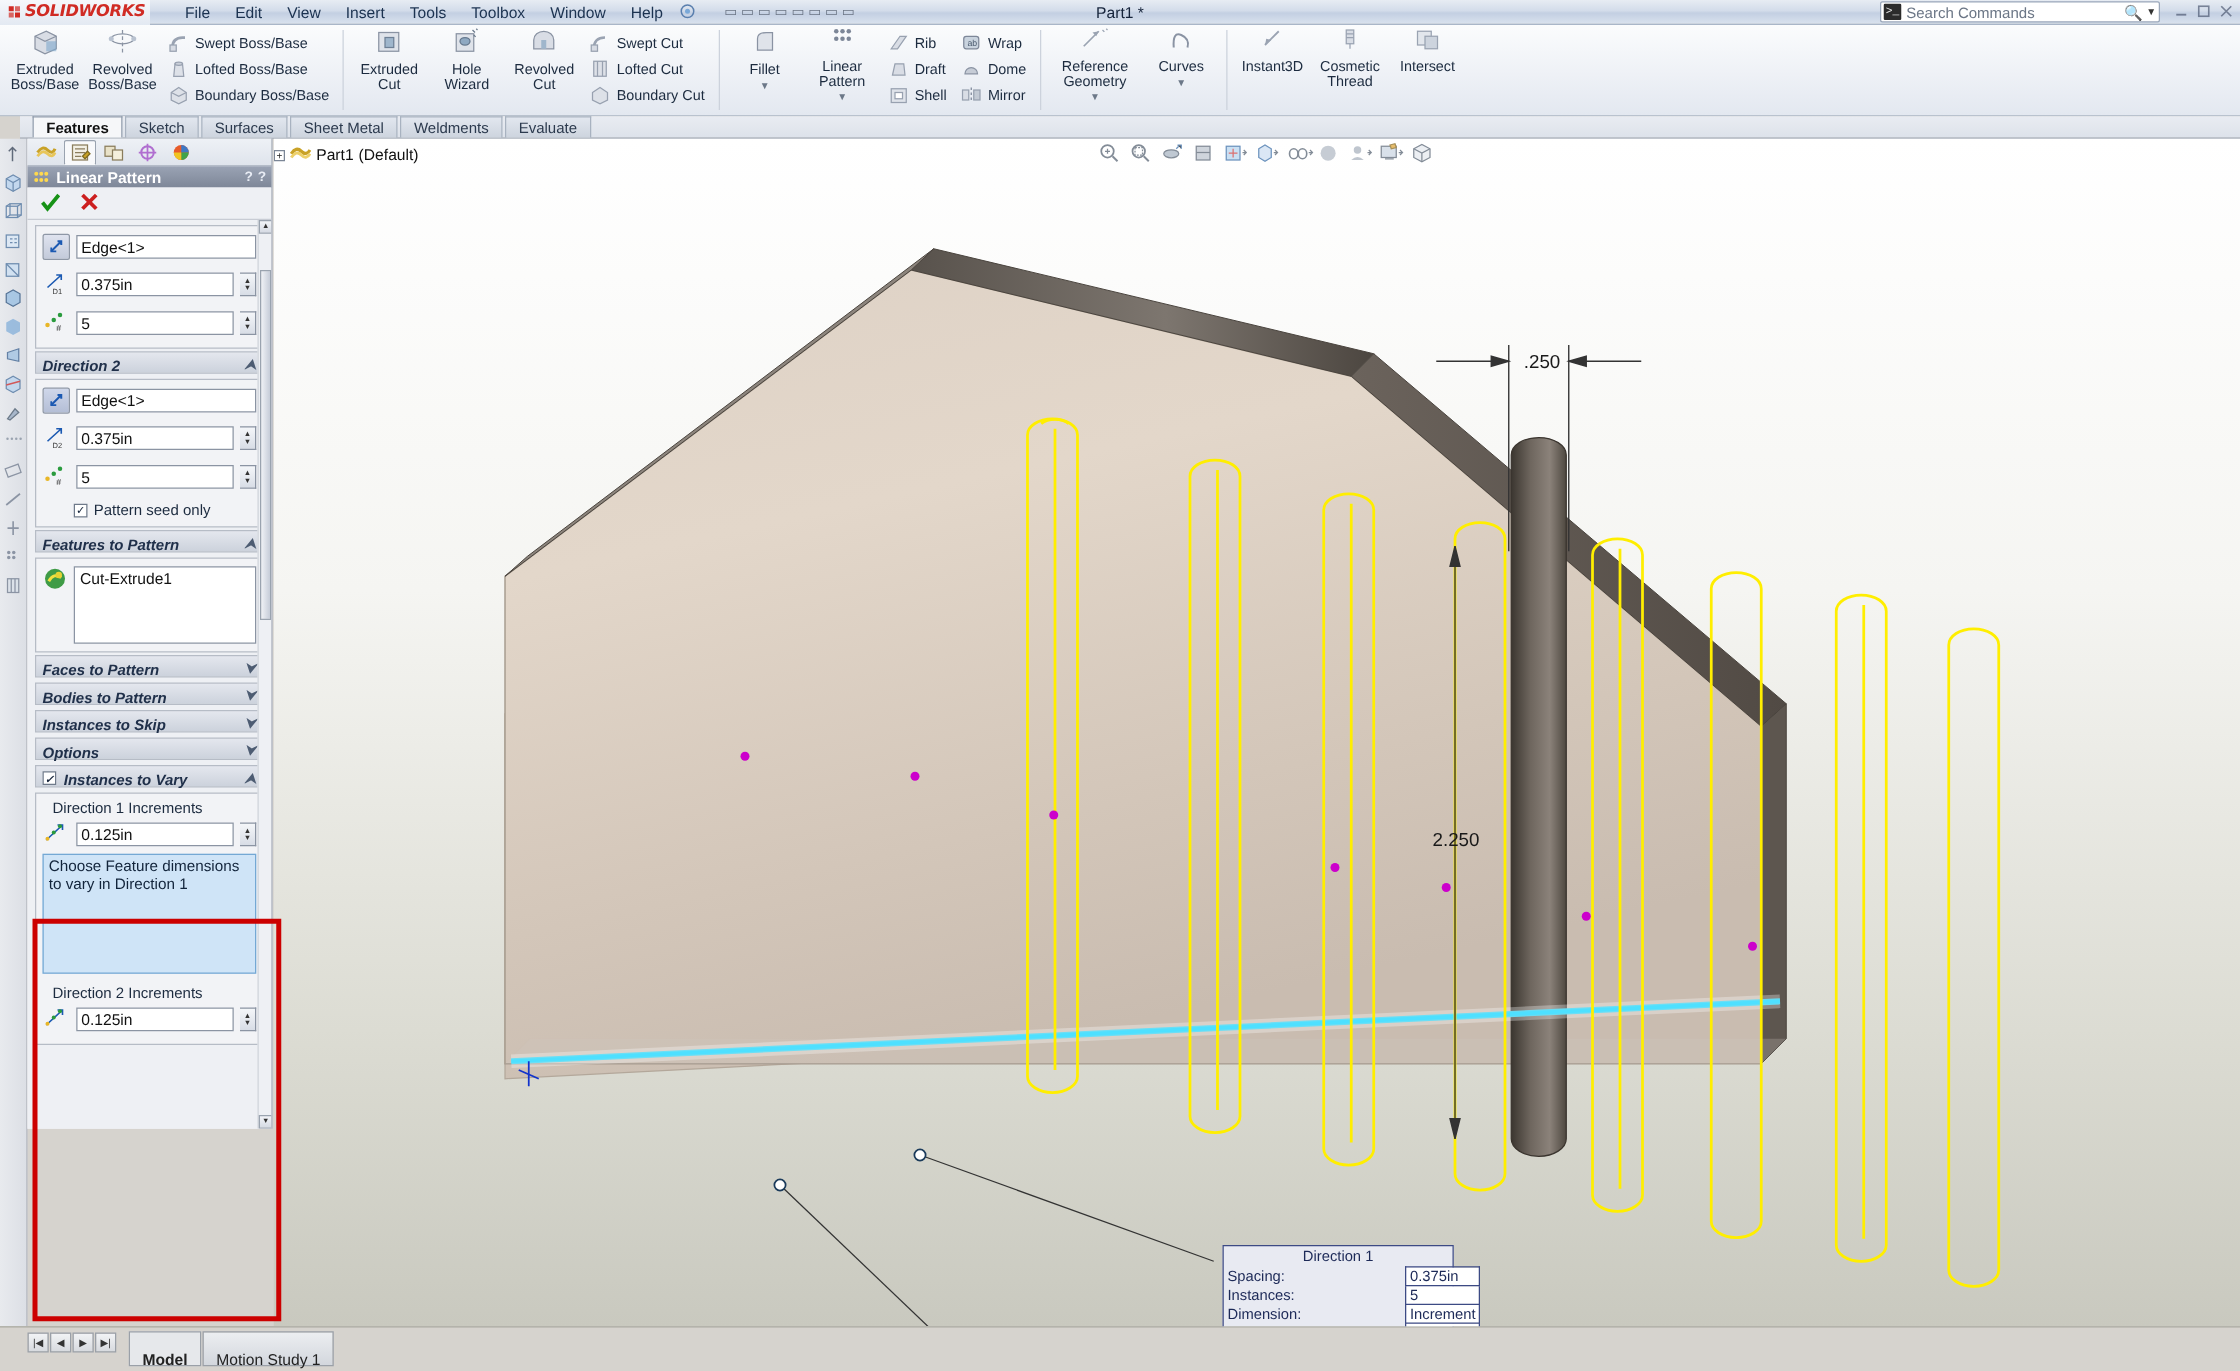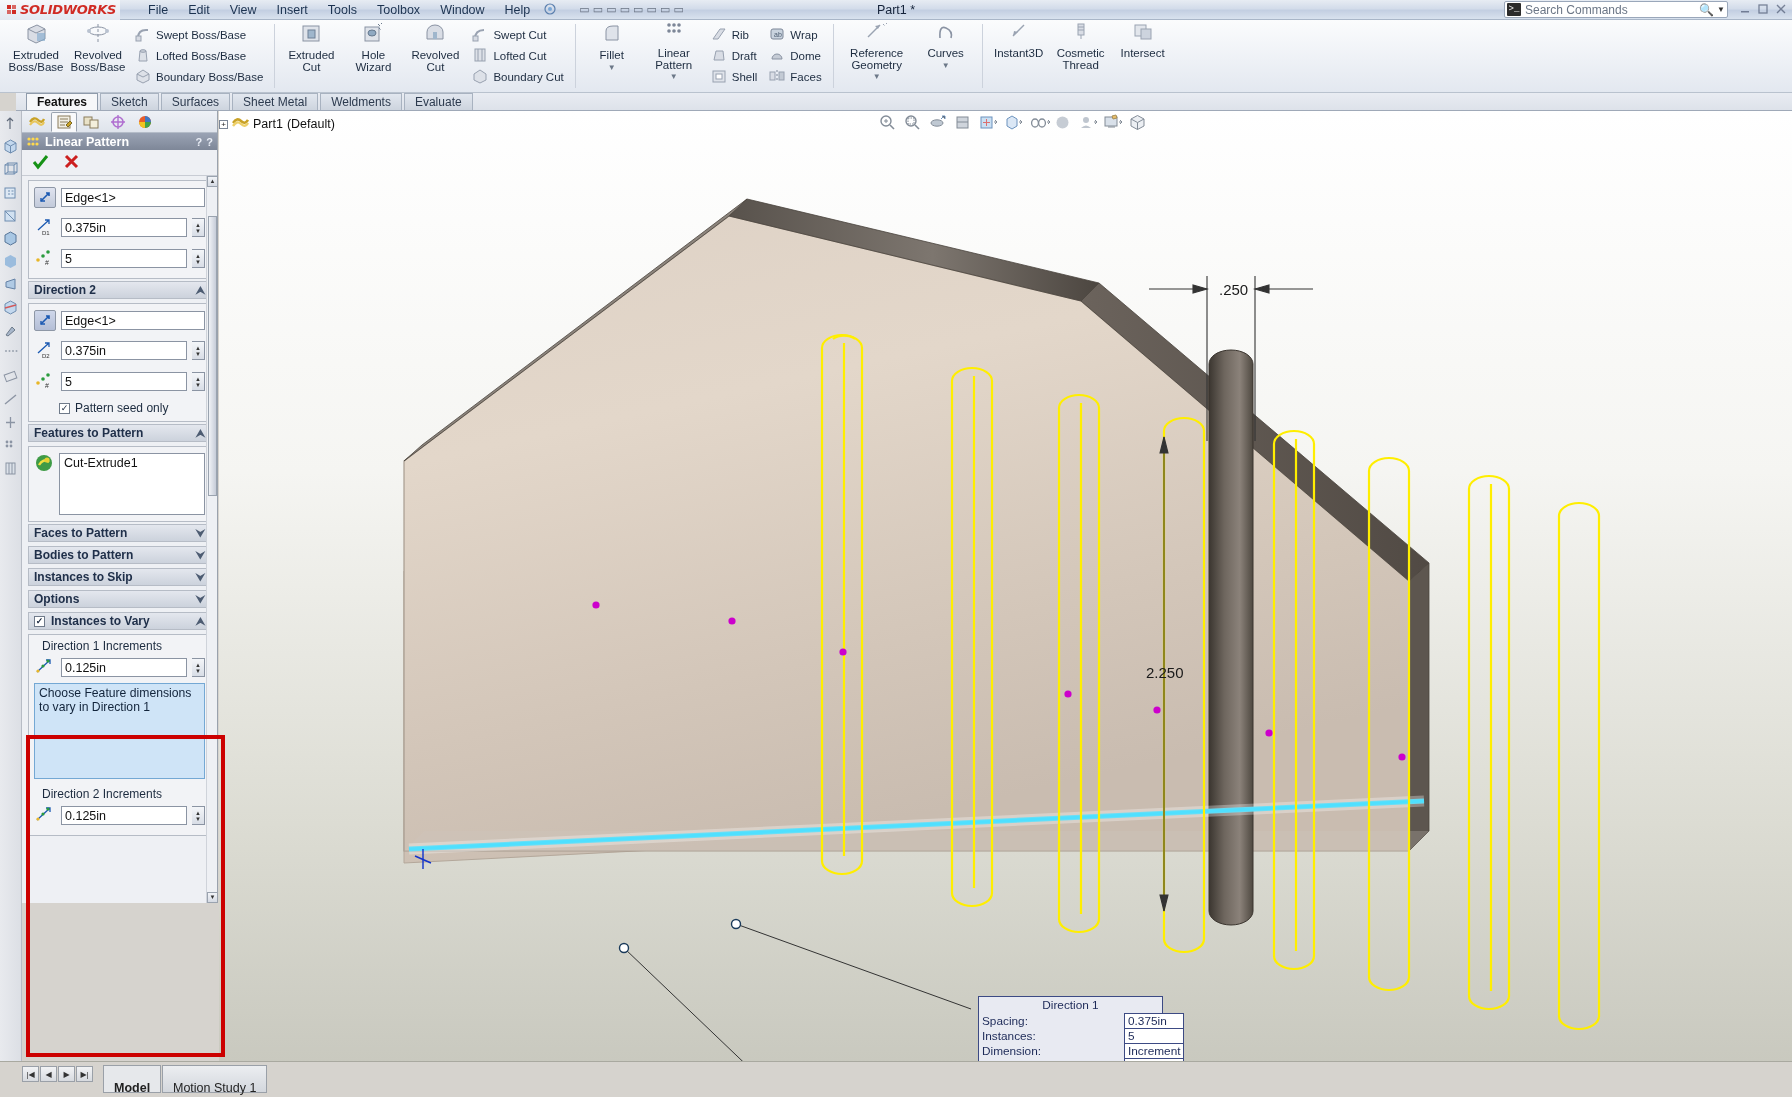--- a/index.html
+++ b/index.html
@@ -118,24 +118,25 @@
     color: #fff; font-weight: bold; font-size: 12.5px;
   }
   .pm-header .hicons { margin-left: auto; display: flex; gap: 4px; color: #e9edf5; font-size: 11px; }
   .pm-okcancel { height: 26px; display: flex; align-items: center; gap: 14px; padding-left: 10px;
                  background: #eef0f4; border-bottom: 1px solid #c8ccd4; }
   .pm-body { flex: 1; overflow: hidden; position: relative; background: #eef0f4; padding: 4px 6px 0 6px;}
   .pmbox {
     border: 1px solid #b6bcc6; background: #f2f3f6; margin-bottom: 2px; padding: 6px 5px;
   }
   .pm-sectionhdr {
-    display: flex; align-items: center; height: 18px; padding: 4px 5px; font-weight: bold;
+    display: flex; align-items: flex-start; height: 18px; padding: 4px 5px; font-weight: bold;
     font-size: 12px; color: #20304a;
     background: linear-gradient(to bottom,#e4e7ee,#ccd2dc); border: 1px solid #b6bcc6;
     margin-bottom: 4px;
+    font-style: italic;
   }
   .pm-sectionhdr .chev { margin-left: auto; color: #4d5c72; font-size: 11px; }
   .row { display: flex; align-items: center; gap: 5px; margin-bottom: 8px; }
   .selbtn {
     width: 22px; height: 21px; border: 1px solid #8e97a6; border-radius: 2px;
     background: linear-gradient(to bottom,#dfe3ef,#c3cada);
     display: flex; align-items: center; justify-content: center;
   }
   .fld {
     flex: 1; height: 19px; border: 1px solid #8b94a3; background: #fff;
@@ -435,21 +436,21 @@
                 <path d="M3 12 A5 5 0 0 1 13 12 Z" fill="#c6ccd6" stroke="#8a93a3"></path>
               </svg></span>
           <span>Dome</span>
         </div>
         <div class="rsmall">
           <span class="icn"><svg width="16" height="16" viewBox="0 0 16 16">
                 <rect x="1" y="4" width="5" height="8" fill="#d9dde5" stroke="#98a1b0"></rect>
                 <rect x="10" y="4" width="5" height="8" fill="#c3cad4" stroke="#98a1b0"></rect>
                 <line x1="8" y1="2" x2="8" y2="14" stroke="#7d8798" stroke-dasharray="2,2"></line>
               </svg></span>
-          <span>Faces</span>
+          <span>Mirror</span>
         </div>
       </div>
     </div>
     <div class="rsep"></div>
 
     <div class="rgroup">
       <div class="rbig" style="width:76px">
         <span class="glyph">
           <svg width="26" height="22" viewBox="0 0 26 22">
               <path d="M4 16 L16 4" stroke="#9aa3b2" stroke-width="1.4"></path>

